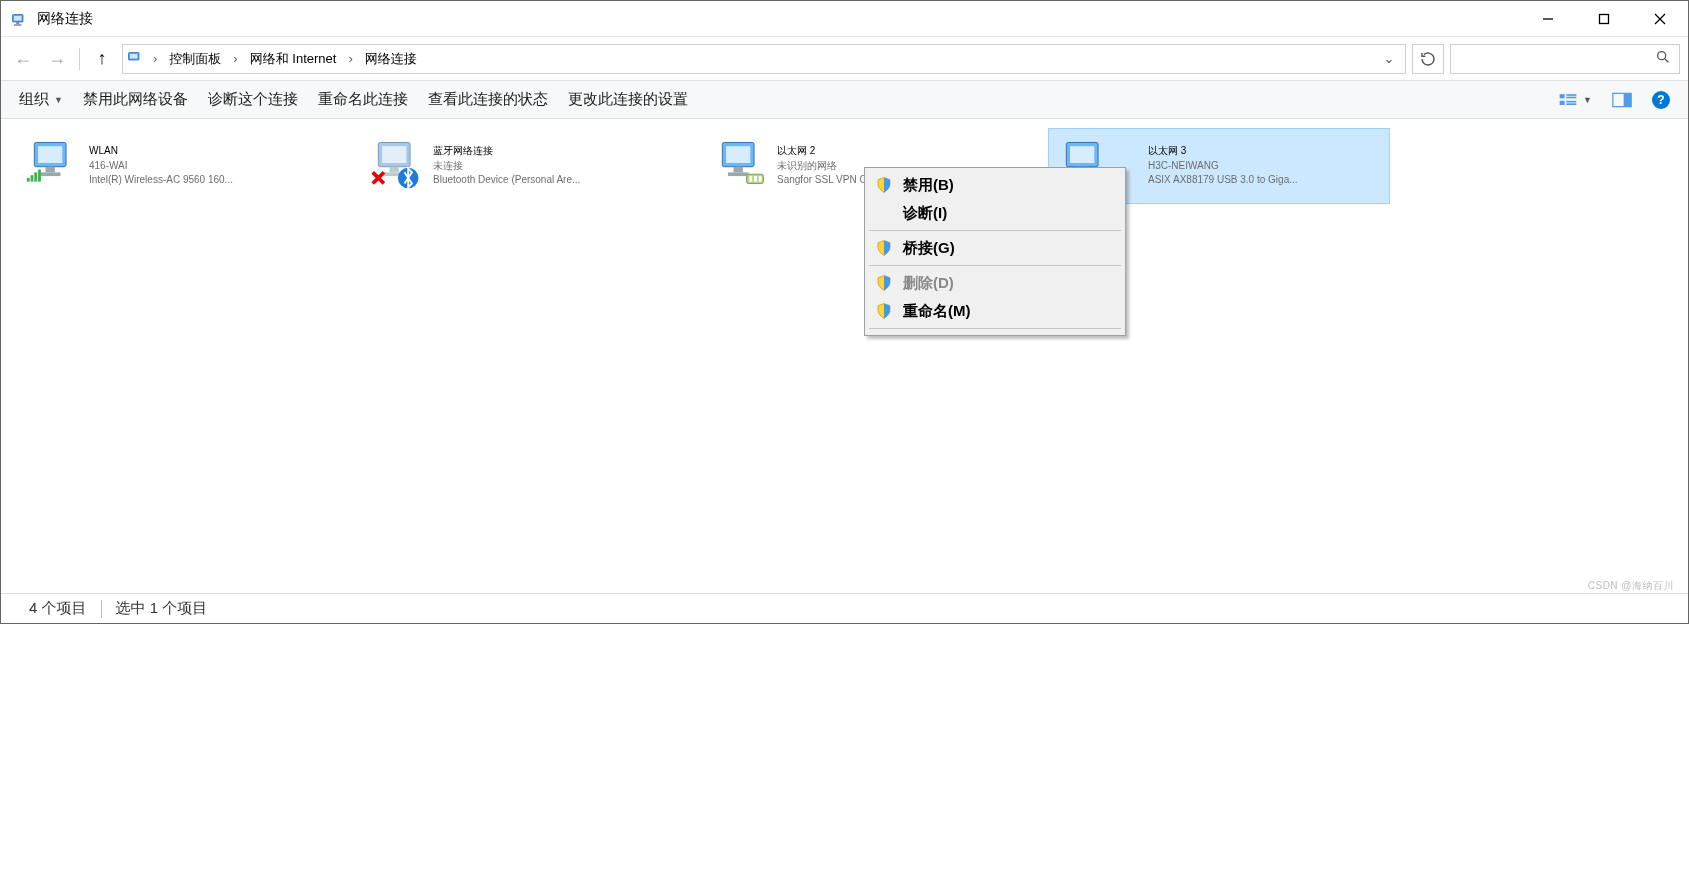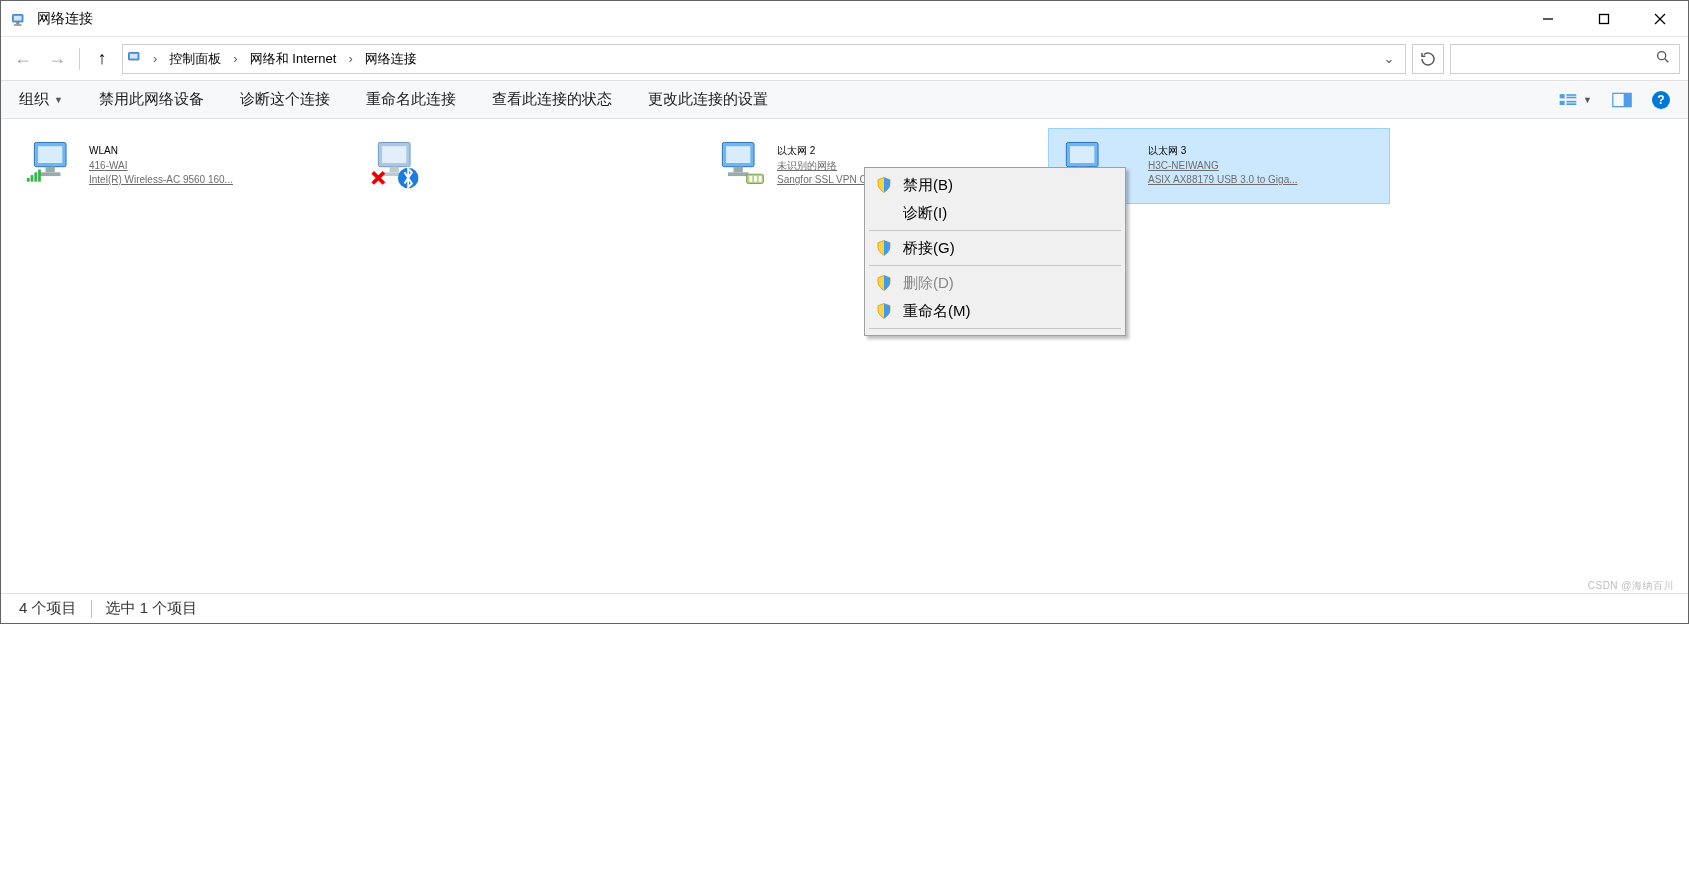--- a/index.html
+++ b/index.html
@@ -20,46 +20,46 @@
   .vsep { width: 1px; height: 22px; background: #d0d0d0; margin: 0 2px; }
   .addrbox { flex: 1; height: 30px; border: 1px solid #cfcfcf; display: flex; align-items: center; padding: 0 4px; gap: 6px; }
   .addrbox .crumb { padding: 0 4px; color: #000; }
   .addrbox .csep { color: #606060; padding: 0 2px; }
   .addrbox .spacer { flex: 1; }
   .addrbtn { width: 24px; height: 24px; display: flex; align-items: center; justify-content: center; color: #555; }
   .searchbox { width: 230px; height: 30px; border: 1px solid #cfcfcf; display: flex; align-items: center; padding: 0 8px; color: #888; }
   .searchbox .sicon { margin-left: auto; }
 
   
-  .cmdbar { height: 38px; background: #f7f8f9; border-bottom: 1px solid #e1e1e1; display: flex; align-items: center; padding: 0 18px; gap: 36px; font-size: 15px; color: #1a1a1a; }
+  .cmdbar { height: 38px; background: #f7f8f9; border-bottom: 1px solid #e1e1e1; display: flex; align-items: center; padding: 0 18px; gap: 20px; font-size: 15px; color: #1a1a1a; }
   .cmdbar .right { margin-left: auto; display: flex; align-items: center; gap: 20px; }
   .cmdbtn { display: flex; align-items: center; gap: 5px; }
   .dropcaret { font-size: 9px; color: #555; }
   .help { width: 18px; height: 18px; border-radius: 50%; background: #0078d7; color: #fff; display: flex; align-items: center; justify-content: center; font-size: 12px; font-weight: bold; }
 
   
   .content { flex: 1; position: relative; padding: 10px 14px; overflow: hidden; }
   .itemgrid { display: flex; flex-wrap: wrap; align-content: flex-start; }
   .nitem { width: 340px; height: 74px; display: flex; padding: 4px 6px; margin: 0 2px; }
   .nitem.selected { background: #cce8ff; outline: 1px solid #99d1ff; gap: 27px; }
   .nitem .nicon { width: 60px; height: 60px; flex: 0 0 60px; display: flex; align-items: center; justify-content: center; position: relative; }
   .nitem .ntext { flex: 1; overflow: hidden; padding-left: 6px; display: flex; flex-direction: column; justify-content: center; line-height: 1.45; font-size: 10px; }
   .nitem .l1 { color: #000; white-space: nowrap; overflow: hidden; text-overflow: ellipsis; }
-  .nitem .l2, .nitem .l3 { color: #6d6d6d; white-space: nowrap; overflow: hidden; text-overflow: ellipsis; text-decoration: underline; }
+  .nitem .l2, .nitem .l3 { color: #6d6d6d; white-space: nowrap; overflow: hidden; text-overflow: ellipsis; }
 
   
   .ctxmenu { position: absolute; left: 863px; top: 166px; width: 262px; background: #f0f0f0; border: 1px solid #a0a0a0; box-shadow: 3px 3px 3px rgba(0,0,0,.25); padding: 3px 2px; font-size: 15px; }
-  .ctxitem { height: 28px; display: flex; align-items: center; padding: 0 28px 0 8px; position: relative; }
+  .ctxitem { height: 28px; display: flex; align-items: center; padding: 0 28px 0 8px; position: relative; font-weight: bold; }
   .ctxitem .shield { width: 18px; height: 18px; margin-right: 10px; flex: 0 0 18px; }
   .ctxitem .noshield { width: 28px; flex: 0 0 28px; }
   .ctxitem.bold { font-weight: 700; }
   .ctxsep { height: 1px; background: #c6c6c6; margin: 3px 2px; }
 
   
-  .statusbar { height: 30px; border-top: 1px solid #e1e1e1; display: flex; align-items: center; padding: 0 18px; font-size: 15px; color: #333; gap: 14px; }
+  .statusbar { height: 30px; border-top: 1px solid #e1e1e1; display: flex; align-items: center; padding: 0 28px; font-size: 15px; color: #333; gap: 14px; }
   .statusbar .ssep { width: 1px; height: 18px; background: #c0c0c0; }
 
   .watermark { position: absolute; right: 14px; bottom: 30px; color: #bdbdbd; font-size: 10px; letter-spacing: .5px; pointer-events: none; }
 </style>
 </head>
 <body>
 
 <div class="window">
 
   <div class="titlebar">
@@ -194,20 +194,25 @@
               <rect x="22" y="34" width="10" height="6" fill="#bcc"></rect>
               <rect x="16" y="40" width="22" height="4" fill="#bcc"></rect>
               <g transform="translate(2 38)">
                 <line x1="2" y1="2" x2="14" y2="14" stroke="#e00" stroke-width="4"></line>
                 <line x1="14" y1="2" x2="2" y2="14" stroke="#e00" stroke-width="4"></line>
               </g>
               <circle cx="42" cy="46" r="11" fill="#1e7be0"></circle>
               <path d="M38 40 L46 52 L42 56 V36 L46 40 L38 52" fill="none" stroke="#fff" stroke-width="2"></path>
             </svg>
         </div>
+        <div class="ntext">
+          <span class="l1">蓝牙网络连接</span>
+          <span class="l2">未连接</span>
+          <span class="l3">Bluetooth Device (Personal Are...</span>
+        </div>
       </div>
 
       <div class="nitem">
         <div class="nicon">
           <svg viewBox="0 0 60 60" width="56" height="56">
               <rect x="10" y="8" width="34" height="26" rx="2" fill="#6eb5f3" stroke="#2a6db3"></rect>
               <rect x="14" y="12" width="26" height="18" fill="#d7ecfd"></rect>
               <rect x="22" y="34" width="10" height="6" fill="#9aa"></rect>
               <rect x="16" y="40" width="22" height="4" fill="#9aa"></rect>
               <g transform="translate(36 38)">

